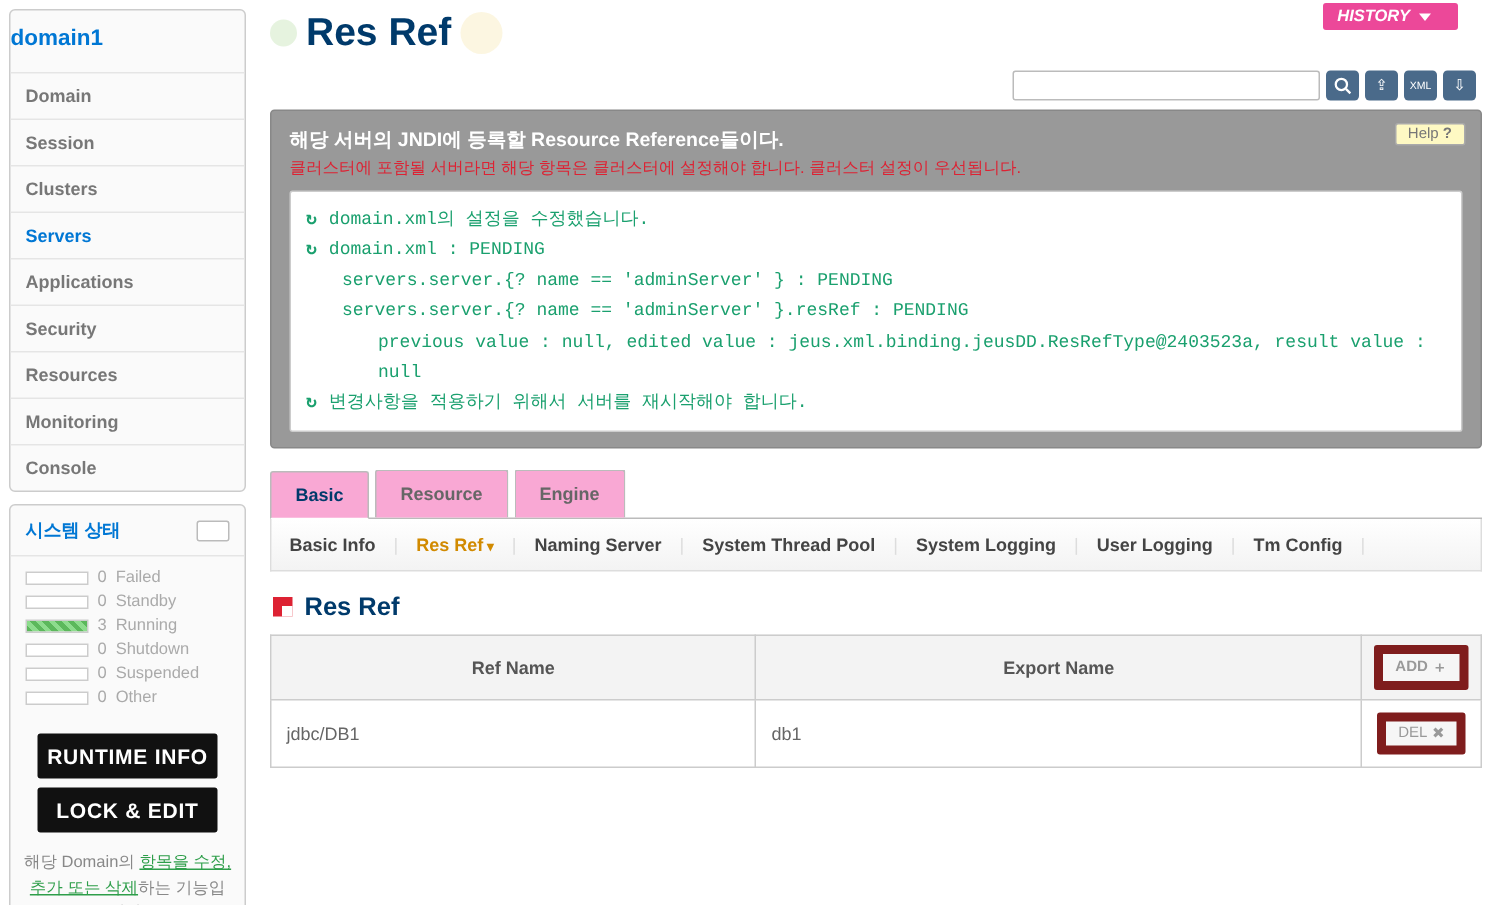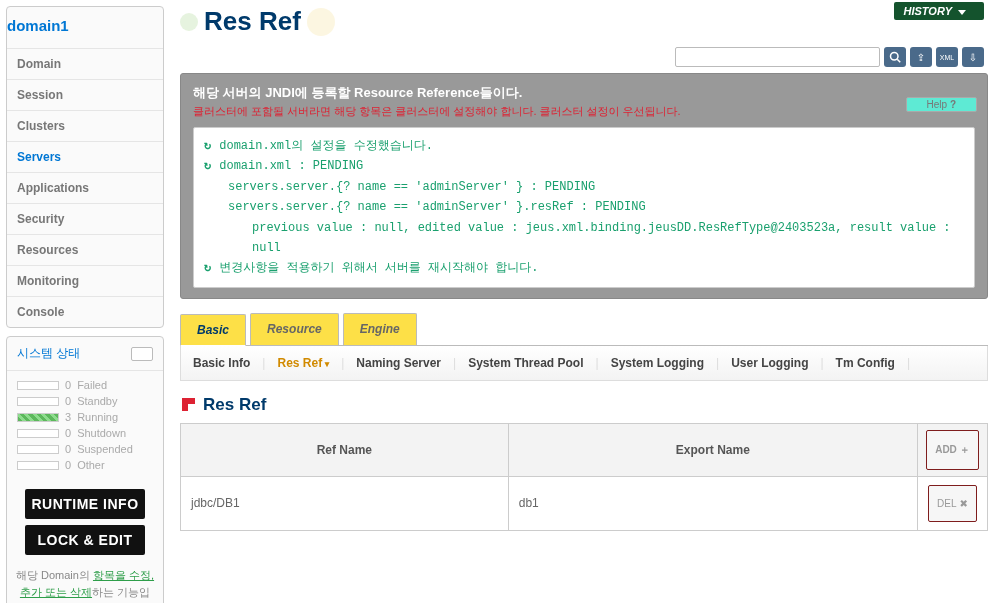--- a/index.html
+++ b/index.html
@@ -3,71 +3,71 @@
 <meta charset="utf-8">
 <style>
 * { box-sizing: border-box; margin: 0; padding: 0; }
 body { font-family: "Segoe UI", Arial, sans-serif; font-size: 12px; color: #555; background: #fff; width: 998px; }
 .layout { display: flex; }
 .sidebar { width: 170px; padding: 6px; }
 .sidebar-box { border: 1px solid #ccc; border-radius: 4px; background: #fafafa; margin-bottom: 8px; }
 .domain-title { color: #0077d4; font-weight: bold; font-size: 15px; padding: 10px 0 14px; }
 .nav-item { padding: 8px 10px; border-top: 1px solid #e5e5e5; color: #777; cursor: pointer; font-weight: 600; }
 .nav-item.active { color: #0077d4; }
-.sysstate-header { display: flex; justify-content: space-between; align-items: center; padding: 8px 10px; color: #0077d4; font-weight: normal; border-bottom: 1px solid #e5e5e5; }
+.sysstate-header { display: flex; justify-content: space-between; align-items: center; padding: 8px 10px; color: #0077d4; font-weight: bold; border-bottom: 1px solid #e5e5e5; }
 .sysstate-icon { width: 22px; height: 14px; border: 1px solid #bbb; border-radius: 2px; display: inline-block; background: #fff; position: relative; }
 .sysstate-body { padding: 6px 10px 10px; }
 .state-row { display: flex; align-items: center; gap: 6px; color: #aaa; font-size: 11px; padding: 2px 0; }
 .state-bar { width: 42px; height: 9px; border: 1px solid #ccc; background: #fff; }
 .state-bar.running { background: repeating-linear-gradient(45deg,#5cb85c,#5cb85c 3px,#8ddc8d 3px,#8ddc8d 6px); }
 .action-btn { display: block; width: 120px; margin: 6px auto; background: #111; color: #fff; text-align: center; padding: 7px 0; font-size: 14px; font-weight: bold; letter-spacing: .5px; border-radius: 2px; cursor: pointer; }
 .domain-note { font-size: 11px; color: #888; text-align: center; padding: 6px 8px 12px; line-height: 1.5; }
 .domain-note .link { color: #2e9e4a; text-decoration: underline; }
 
 .main { flex: 1; padding: 2px 10px 10px 10px; position: relative; }
-.history-btn { position: absolute; right: 14px; top: 2px; background: #14532d; color: #fff; font-weight: bold; font-style: italic; font-size: 11px; padding: 3px 18px 3px 10px; border-radius: 2px; cursor: pointer; }
+.history-btn { position: absolute; right: 26px; top: 2px; background: #ec4899; color: #fff; font-weight: bold; font-style: italic; font-size: 11px; padding: 3px 18px 3px 10px; border-radius: 2px; cursor: pointer; }
 .history-btn::after { content: ""; display: inline-block; margin-left: 6px; border-left: 4px solid transparent; border-right: 4px solid transparent; border-top: 5px solid #fff; vertical-align: middle; }
 
 .page-title { font-size: 26px; font-weight: bold; color: #003a6b; padding: 4px 0 8px 0; display: flex; align-items: center; gap: 6px; }
 .title-dot { width: 18px; height: 18px; border-radius: 50%; display: inline-block; opacity: .5; }
 
 .toolbar { display: flex; justify-content: flex-end; gap: 4px; padding: 2px 4px 6px; align-items: center; }
 .search-input { width: 205px; height: 20px; border: 1px solid #bbb; border-radius: 2px; padding: 0 4px; }
 .tool-icon { width: 22px; height: 20px; background: #4a6a8a; border-radius: 3px; display: inline-flex; align-items: center; justify-content: center; cursor: pointer; color: #fff; font-size: 10px; }
 
 .info-panel { background: #999; border: 1px solid #888; border-radius: 3px; padding: 10px 12px; color: #fff; position: relative; }
 .info-panel .headline { font-weight: bold; font-size: 13px; color: #fff; }
 .info-panel .subline { color: #d23; font-size: 11px; margin-top: 2px; }
-.help-btn { position: absolute; right: 10px; top: 23px; background: #5eead4; color: #777; font-size: 10px; padding: 1px 20px; border: 1px solid #aaa; border-radius: 2px; cursor: pointer; }
+.help-btn { position: absolute; right: 10px; top: 8px; background: #fef9c3; color: #777; font-size: 10px; padding: 1px 8px; border: 1px solid #aaa; border-radius: 2px; cursor: pointer; }
 .help-btn::after { content: " ?"; font-weight: bold; }
 
 .log-box { background: #fff; border: 1px solid #ccc; border-radius: 2px; margin-top: 8px; padding: 8px 10px; font-family: "Consolas","Courier New",monospace; font-size: 12px; color: #1aa06e; line-height: 1.7; }
 .log-line { display: flex; gap: 8px; }
 .log-indent { padding-left: 24px; }
 .refresh-icon { color: #1aa06e; font-weight: bold; }
 
 .tabstrip { display: flex; border-bottom: 1px solid #bbb; margin-top: 14px; }
-.tab { padding: 8px 16px; border: 1px solid #bbb; border-bottom: none; background: #fde047; color: #666; font-weight: 600; margin-right: 4px; border-radius: 2px 2px 0 0; cursor: pointer; font-style: italic; }
+.tab { padding: 8px 16px; border: 1px solid #bbb; border-bottom: none; background: #f9a8d4; color: #666; font-weight: 600; margin-right: 4px; border-radius: 2px 2px 0 0; cursor: pointer; }
 .tab.active { color: #003a6b; border-bottom: 1px solid #fff; position: relative; top: 1px; }
 
 .subtabs { display: flex; gap: 2px; padding: 10px 8px; border: 1px solid #ddd; border-top: none; align-items: center; flex-wrap: wrap; background: linear-gradient(#fff,#f3f3f3); text-align: right; }
 .subtab { color: #444; font-weight: 600; font-size: 12px; padding: 0 4px; cursor: pointer; white-space: nowrap; }
 .subtab.active { color: #d18a00; }
 .subtab.active::after { content: " ▾"; font-size: 9px; }
 .sep { color: #ddd; padding: 0 6px; }
 
 .section-title { display: flex; align-items: center; gap: 8px; color: #003a6b; font-size: 17px; font-weight: bold; padding: 14px 2px 8px; }
 .sq-icon { width: 13px; height: 13px; background: #d23; position: relative; }
 .sq-icon::after { content: ""; position: absolute; width: 7px; height: 7px; background: #fff; right: 0; bottom: 0; }
 
 table.data { width: 100%; border-collapse: collapse; border: 1px solid #ccc; }
 table.data th { background: #f3f3f3; border: 1px solid #ccc; padding: 6px; font-weight: 600; color: #555; font-size: 12px; }
 table.data td { border: 1px solid #ccc; padding: 8px 10px; color: #666; }
 .table-action-cell { width: 70px; text-align: center; }
-.mini-btn { font-size: 10px; color: #999; background: #f6f6f6; border: 1px solid #7f1d1d; border-radius: 2px; padding: 12px 8px; cursor: pointer; display: inline-flex; align-items: center; gap: 3px; }
+.mini-btn { font-size: 10px; color: #999; background: #f6f6f6; border: 6px solid #7f1d1d; border-radius: 2px; padding: 2px 8px; cursor: pointer; display: inline-flex; align-items: center; gap: 3px; }
 .mini-btn .plus { font-weight: bold; }
 </style>
 </head>
 <body>
 
 <div class="layout">
 
   <div class="sidebar">
     <div class="sidebar-box">
       <div class="domain-title">domain1</div>

